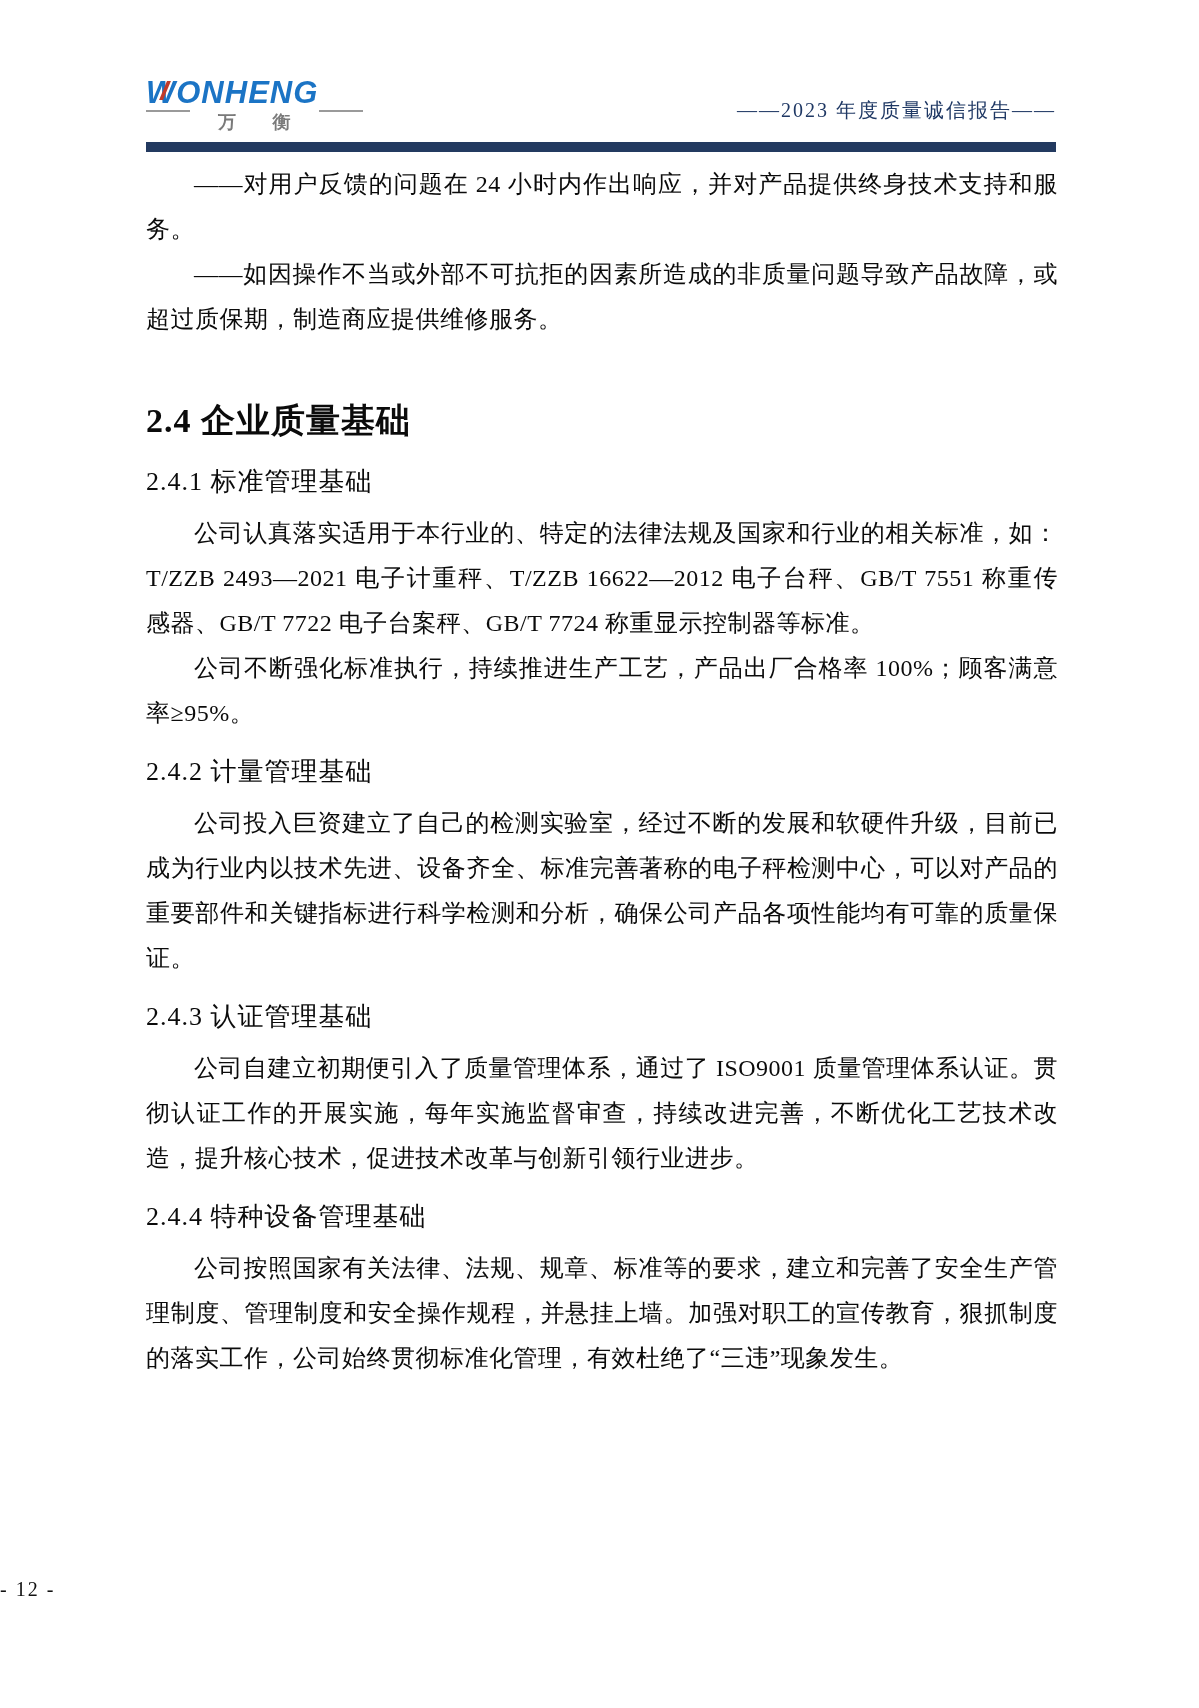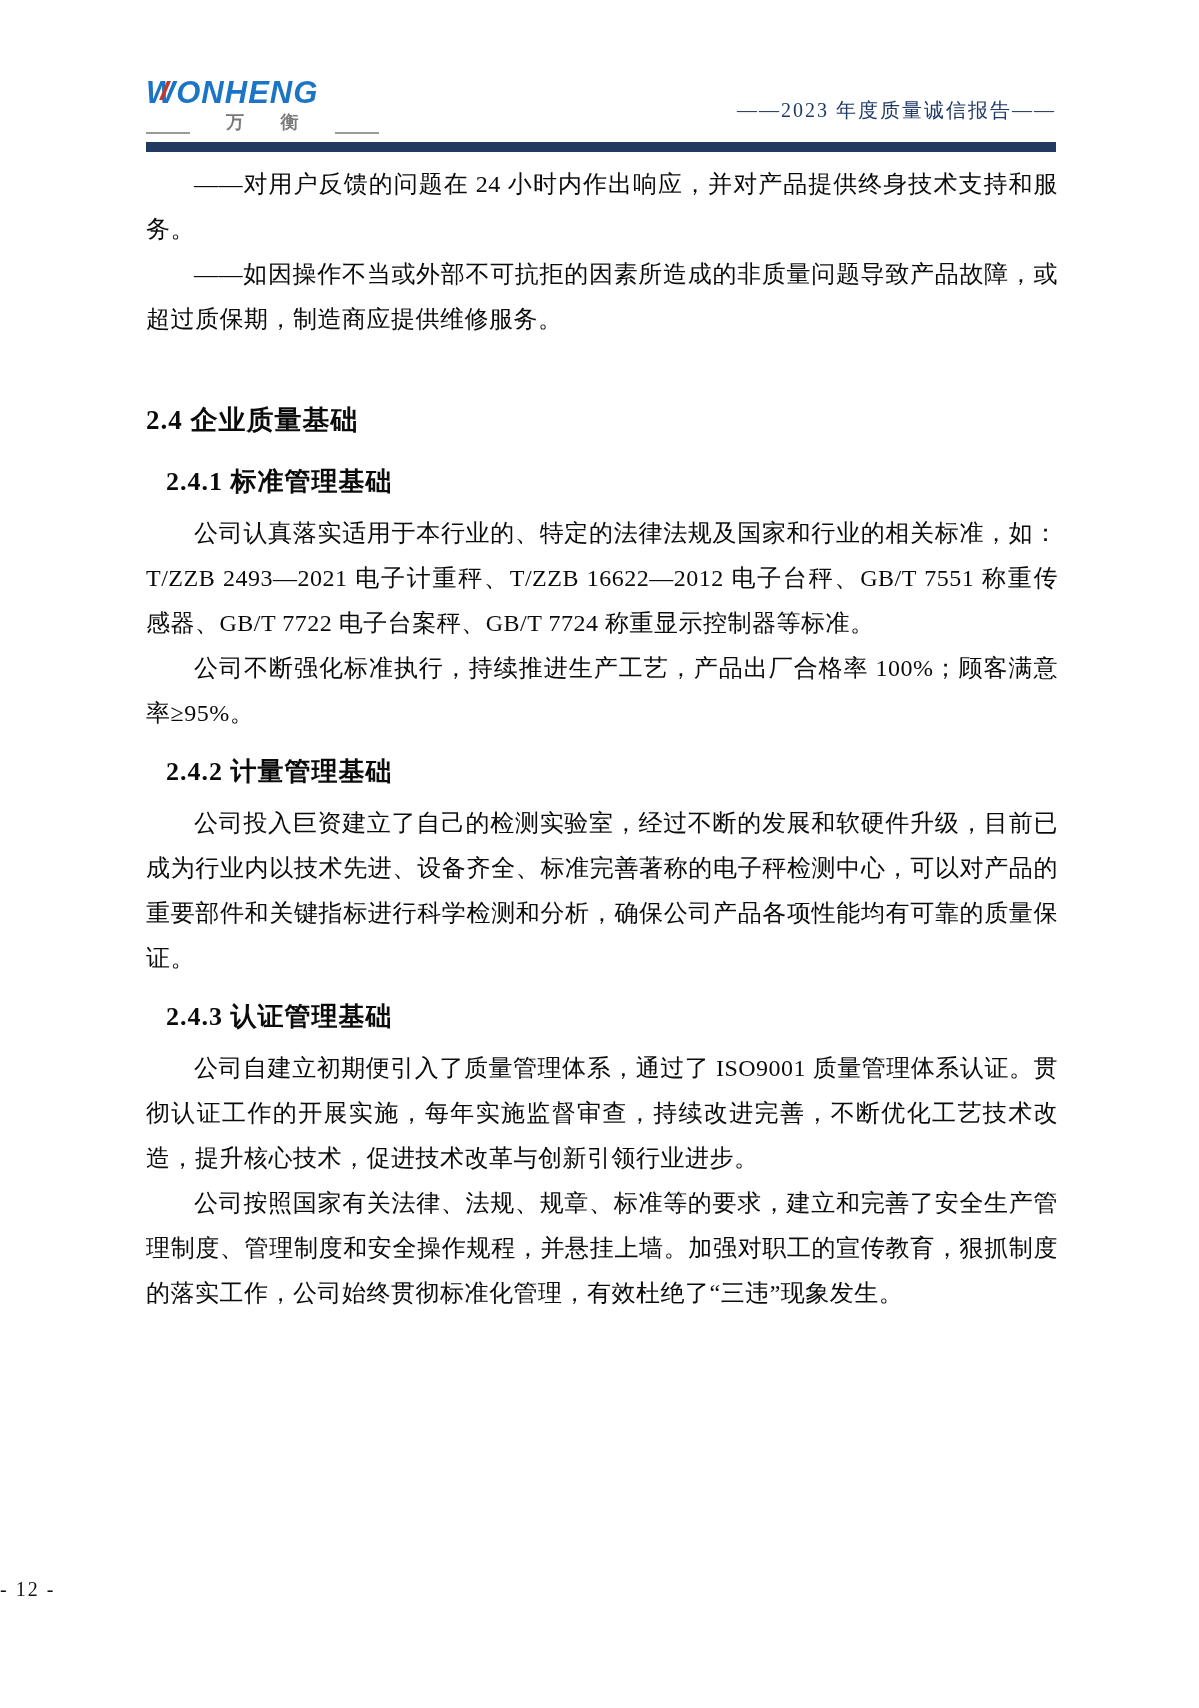--- a/index.html
+++ b/index.html
@@ -38,21 +38,21 @@
     white-space:nowrap;
   }
   .logo-accent{
     position:absolute;left:17px;top:3px;
     width:4px;height:19px;
     background:var(--logo_red);
     transform:skewX(-20deg) rotate(3deg);
   }
   .logo-sub{
     margin-top:2px;
-    display:flex;align-items:flex-end;gap:20px;
+    display:flex;align-items:flex-start;gap:12px;
   }
   .logo-rule{
     height:0;border-top:2px solid #9a9a9a;flex:0 0 44px;
   }
   .logo-cn{
     font-size:18px;font-weight:bold;
     letter-spacing:16px;text-indent:16px;
     color:var(--logo_gray);
     white-space:nowrap;
   }
@@ -75,31 +75,30 @@
     left:146px;top:162px;width:912px;
   }
   .para{
     font-size:24px;
     line-height:45px;
     text-align:justify;
     text-indent:2em;
     letter-spacing:0.5px;
   }
   .h-major{
-    font-size:27px;font-weight:bold;
+    font-size:34px;font-weight:bold;
     line-height:45px;
     margin-top:56px;margin-bottom:16px;
     letter-spacing:1px;
   }
   .h-sub{
-    font-size:26px;font-weight:bold;
+    font-size:26px;font-weight:normal;
     line-height:45px;
     margin-top:13px;margin-bottom:7px;
     letter-spacing:1px;
-    margin-left:20px;
   }
   
   .footer{
     position:absolute;
     left:0;right:0;top:1578px;
     text-align:left;
     font-size:20px;
     color:#111;
     letter-spacing:2px;
   }
@@ -130,18 +129,19 @@
     <p class="para">——对用户反馈的问题在 24 小时内作出响应，并对产品提供终身技术支持和服务。</p>
     <p class="para">——如因操作不当或外部不可抗拒的因素所造成的非质量问题导致产品故障，或超过质保期，制造商应提供维修服务。</p>
     <h2 class="h-major">2.4 企业质量基础</h2>
     <h3 class="h-sub">2.4.1 标准管理基础</h3>
     <p class="para">公司认真落实适用于本行业的、特定的法律法规及国家和行业的相关标准，如：T/ZZB 2493—2021 电子计重秤、T/ZZB 16622—2012 电子台秤、GB/T 7551 称重传感器、GB/T 7722 电子台案秤、GB/T 7724 称重显示控制器等标准。</p>
     <p class="para">公司不断强化标准执行，持续推进生产工艺，产品出厂合格率 100%；顾客满意率≥95%。</p>
     <h3 class="h-sub">2.4.2 计量管理基础</h3>
     <p class="para">公司投入巨资建立了自己的检测实验室，经过不断的发展和软硬件升级，目前已成为行业内以技术先进、设备齐全、标准完善著称的电子秤检测中心，可以对产品的重要部件和关键指标进行科学检测和分析，确保公司产品各项性能均有可靠的质量保证。</p>
     <h3 class="h-sub">2.4.3 认证管理基础</h3>
     <p class="para">公司自建立初期便引入了质量管理体系，通过了 ISO9001 质量管理体系认证。贯彻认证工作的开展实施，每年实施监督审查，持续改进完善，不断优化工艺技术改造，提升核心技术，促进技术改革与创新引领行业进步。</p>
+    <h3 class="h-sub">2.4.4 特种设备管理基础</h3>
     <p class="para">公司按照国家有关法律、法规、规章、标准等的要求，建立和完善了安全生产管理制度、管理制度和安全操作规程，并悬挂上墙。加强对职工的宣传教育，狠抓制度的落实工作，公司始终贯彻标准化管理，有效杜绝了“三违”现象发生。</p>
   </div>
 
   <div class="footer">- 12 -</div>
 
 </div>
 
 </body></html>

